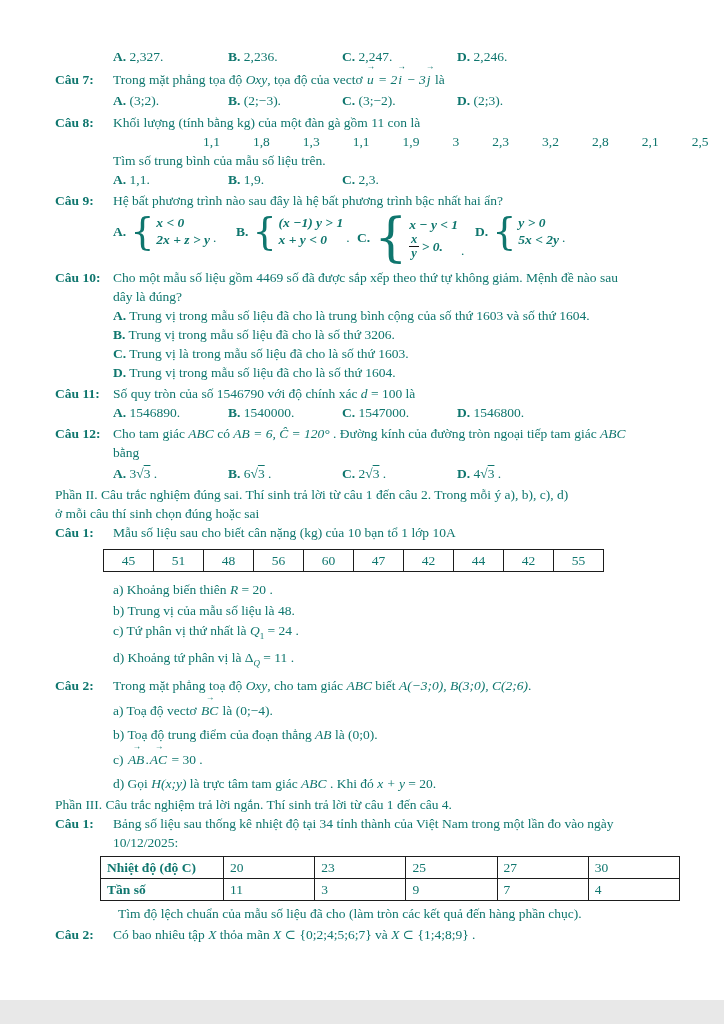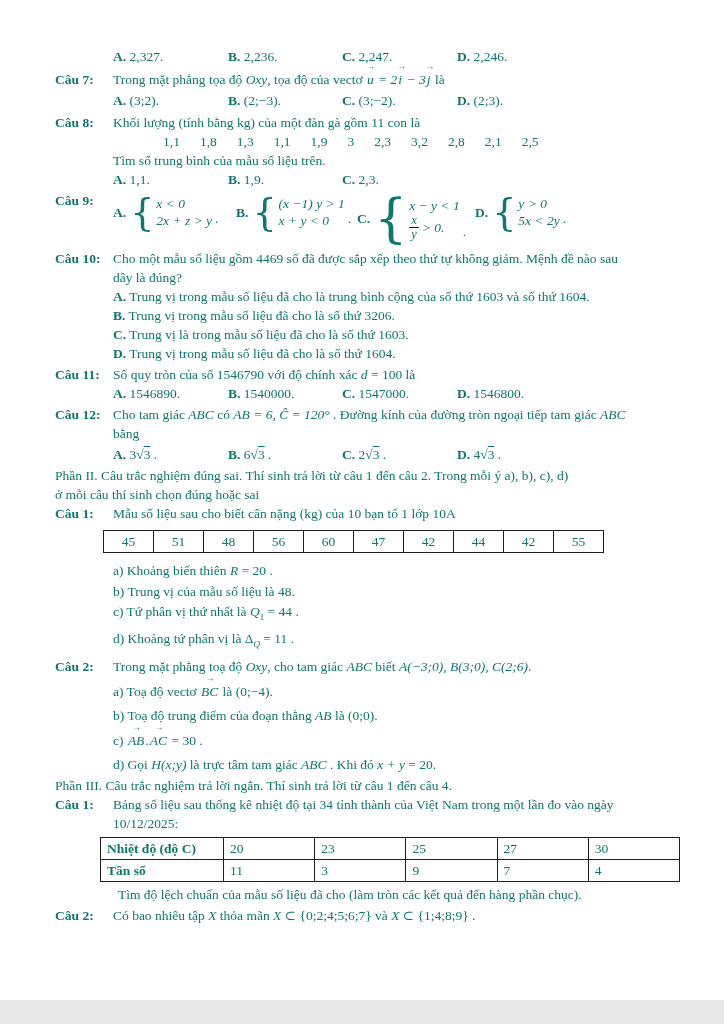--- a/index.html
+++ b/index.html
@@ -18,28 +18,28 @@
   .qlabel{flex:0 0 58px;font-weight:700;white-space:nowrap;}
   .qbody{flex:1 1 auto;min-width:0;}
   .nowrap{white-space:nowrap;}
   b{font-weight:400;}
   i{font-style:italic;}
   .opts4{display:grid;grid-template-columns:115px 114px 115px 1fr;white-space:nowrap;}
   .optline{white-space:nowrap;}
   .optk{font-weight:700;}
   .mt2{margin-top:2px;} .mt3{margin-top:3px;} .mt4{margin-top:4px;}
   
-  .datarow{display:flex;gap:20px;margin-left:50px;white-space:nowrap;}
+  .datarow{display:flex;gap:33px;margin-left:90px;white-space:nowrap;}
   
   .optsSys{display:grid;grid-template-columns:123px 121px 118px 1fr;margin:3px 0 4px 0;align-items:start;}
   .sys{display:flex;align-items:center;}
   .sys .optk{margin-right:4px;}
   .brace{font-size:38px;line-height:0.95;font-weight:400;margin-right:2px;font-family:"DejaVu Serif",serif;}
   .braceC{font-size:52px;}
-  .sysLines{display:flex;flex-direction:column;justify-content:center;font-style:italic;line-height:17px;white-space:nowrap;}
+  .sysLines{display:flex;flex-direction:column;justify-content:center;font-style:italic;line-height:17px;white-space:nowrap;font-weight:bold;}
   .sysEnd{align-self:flex-end;margin-left:3px;margin-bottom:2px;}
   .fracline{display:flex;align-items:center;gap:3px;}
   .frac{display:inline-flex;flex-direction:column;align-items:center;line-height:13px;font-size:12.5px;}
   .frac .den{border-top:1.2px solid #161616;padding:0 2px;}
   
   .vec{position:relative;display:inline-block;padding:0 1px;}
   .vecArrow{position:absolute;top:-8px;left:0;width:100%;text-align:center;font-size:8.5px;line-height:1;letter-spacing:-1px;}
   .rad{text-decoration:overline;}
   sub{font-size:9px;}
   
@@ -105,20 +105,21 @@
         <span class="optline"><b class="optk">A.</b> <span>1,1.</span></span>
         <span class="optline"><b class="optk">B.</b> <span>1,9.</span></span>
         <span class="optline"><b class="optk">C.</b> <span>2,3.</span></span>
       </div>
     </div>
   </div>
 
   <div class="qrow mt2">
     <span class="qlabel">Câu 9:</span>
     <div class="qbody">
+      <div class="nowrap">Hệ bất phương trình nào sau đây là hệ bất phương trình bậc nhất hai ẩn?</div>
       <div class="optsSys">
         <span class="sys">
           <b class="optk">A.</b>
             <span class="brace">{</span>
           <span class="sysLines">
               <span>x &lt; 0</span>
               <span>2x + z &gt; y</span>
             </span>
           <span class="sysEnd">.</span>
         </span>
@@ -217,21 +218,21 @@
           <td>42</td>
           <td>44</td>
           <td>42</td>
           <td>55</td>
         </tr>
       </tbody>
         </table>
       <div class="items20">
         <div class="nowrap"><span>a) Khoảng biến thiên </span><i>R</i><span> = 20 .</span></div>
         <div class="nowrap">b) Trung vị của mẫu số liệu là 48.</div>
-        <div class="nowrap"><span>c) Tứ phân vị thứ nhất là </span><i>Q</i><sub>1</sub><span> = 44 .</span></div>
+        <div class="nowrap"><span>c) Tứ phân vị thứ nhất là </span><i>Q</i><sub>1</sub><span> = 24 .</span></div>
         <div class="nowrap"><span>d) Khoảng tứ phân vị là </span><span>Δ</span><sub><i>Q</i></sub><span> = 11 .</span></div>
       </div>
     </div>
   </div>
 
   <div class="qrow mt4">
     <span class="qlabel">Câu 2:</span>
     <div class="qbody">
       <div class="nowrap"><span>Trong mặt phẳng toạ độ </span><i>Oxy</i><span>, cho tam giác </span><i>ABC</i><span> biết </span><i>A(−3;0), B(3;0), C(2;6)</i><span>.</span></div>
       <div class="items24">

